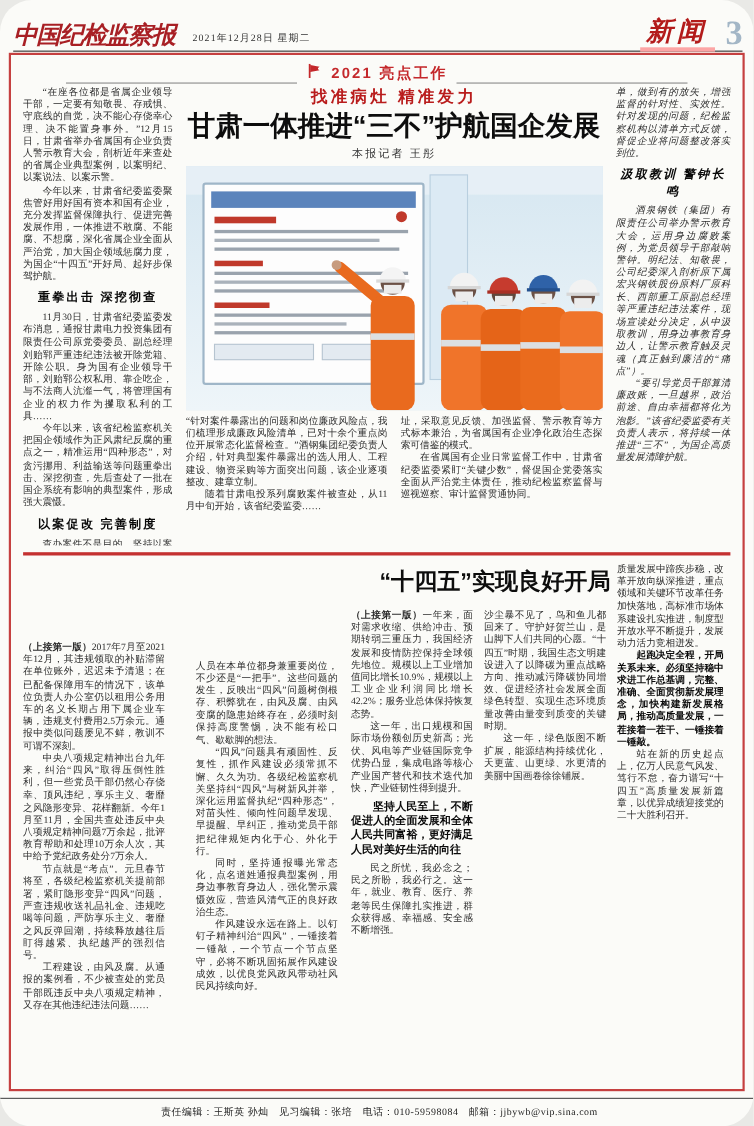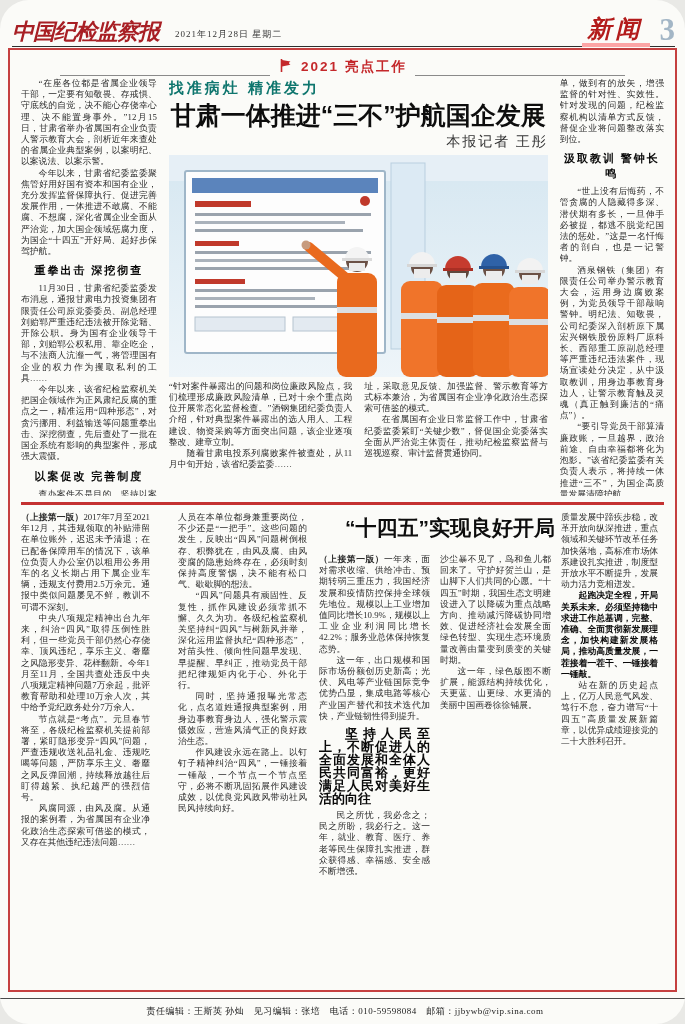--- a/index.html
+++ b/index.html
@@ -26,56 +26,56 @@
   .bline{flex:1;height:1px;background:#8a8a8a;max-width:210px;}
   .banner-text{color:#c4282b;font-weight:bold;font-size:13.5px;letter-spacing:2px;margin:0 8px;
                font-family:"Liberation Sans",sans-serif;}
   .flag{margin:0 2px 0 10px;display:inline-block;}
 
   
   .top-article{display:flex;gap:12px;height:418px;overflow:hidden;}
   .tcol{overflow:hidden;}
   .c1{width:138px;height:418px;}
   .center{width:385px;}
-  .c4{width:106px;height:418px;}
-
-  .kicker{font-size:15px;font-weight:bold;letter-spacing:3px;margin:1px 0 3px 0;
-          font-family:"Liberation Sans",sans-serif;color:#0f766e;}
+  .c4{width:106px;height:418px;font-style:italic;}
+
+  .kicker{text-align:center;font-size:15px;font-weight:bold;letter-spacing:3px;margin:1px 0 3px 0;
+          font-family:"Liberation Sans",sans-serif;color:#b91c1c;}
   .headline{text-align:center;font-size:25px;font-weight:900;letter-spacing:0;white-space:nowrap;
             font-family:"Liberation Sans",sans-serif;color:#0d0d0d;line-height:1.15;}
-  .byline{text-align:right;font-size:14px;color:#333;margin:3px 0 4px 0;letter-spacing:2px;}
+  .byline{text-align:center;font-size:10px;color:#333;margin:3px 0 4px 0;letter-spacing:2px;}
 
   .photo{width:385px;height:222px;display:block;background:#dfeaf2;}
   .caption{font-size:7.6px;line-height:11px;color:#3a3a3a;margin-top:3px;text-align:justify;}
   .caption .credit{display:block;text-align:right;}
 
   .center-bottom{display:flex;gap:12px;margin-top:4px;height:96px;overflow:hidden;}
   .center-bottom .mcol{flex:1;overflow:hidden;}
 
   
   p.body{margin:0;font-size:8.8px;line-height:11.2px;text-align:justify;text-indent:2em;}
   p.cont{text-indent:0;}
   .colsub{text-align:center;font-weight:bold;font-size:11px;margin:6px 0 5px 0;color:#090909;
           letter-spacing:2px;}
   b.marker{font-weight:bold;}
 
   
   .mid-rule{height:3px;background:#c43131;margin:6px 0 7px 0;}
 
   
   .bottom-row{display:flex;gap:12px;height:478px;overflow:hidden;}
-  .b-left{display:flex;gap:28px;width:286px;}
+  .b-left{display:flex;gap:28px;width:286px;align-items:center;}
   .b-left .bcol{width:137px;overflow:hidden;}
   .b-right{position:relative;flex:1;display:flex;gap:10px;}
   .art3-headline{position:absolute;top:2px;left:12px;width:238px;text-align:center;font-size:21px;
                  font-weight:900;font-family:"Liberation Sans",sans-serif;color:#0d0d0d;white-space:nowrap;}
   .b-right .acol{overflow:hidden;}
   .ca,.cb{width:111px;padding-top:42px;}
   .cc{width:97px;}
-  .highlight{font-weight:bold;font-size:13px;line-height:13px;margin:5px 0;text-align:justify;
+  .highlight{font-weight:bold;font-size:10px;line-height:13px;margin:5px 0;text-align:justify;
              font-family:"Liberation Sans",sans-serif;color:#0a0a0a;text-indent:2em;}
   p.boldpara{font-weight:bold;color:#0a0a0a;}
 
   
   .footer-rule{position:absolute;left:0;right:0;bottom:25px;height:1px;background:#4a4a4a;}
   .footer{position:absolute;left:5px;right:0;bottom:6px;text-align:center;font-size:9px;color:#222;
           letter-spacing:0.5px;}
 </style>
 </head>
 <body>
@@ -200,36 +200,35 @@
           <div class="mcol">
             <p class="body cont">址，采取意见反馈、加强监督、警示教育等方式标本兼治，为省属国有企业净化政治生态探索可借鉴的模式。</p>
             <p class="body">在省属国有企业日常监督工作中，甘肃省纪委监委紧盯“关键少数”，督促国企党委落实全面从严治党主体责任，推动纪检监察监督与巡视巡察、审计监督贯通协同。</p>
           </div>
         </div>
       </div>
 
       <div class="tcol c4">
         <p class="body cont">单，做到有的放矢，增强监督的针对性、实效性。针对发现的问题，纪检监察机构以清单方式反馈，督促企业将问题整改落实到位。</p>
         <div class="colsub">汲取教训  警钟长鸣</div>
-        <p class="body">“世上没有后悔药，不管贪腐的人隐藏得多深、潜伏期有多长，一旦伸手必被捉，都逃不脱党纪国法的惩处。”这是一名忏悔者的剖白，也是一记警钟。</p>
         <p class="body">酒泉钢铁（集团）有限责任公司举办警示教育大会，运用身边腐败案例，为党员领导干部敲响警钟。明纪法、知敬畏，公司纪委深入剖析原下属宏兴钢铁股份原料厂原科长、西部重工原副总经理等严重违纪违法案件，现场宣读处分决定，从中汲取教训，用身边事教育身边人，让警示教育触及灵魂（真正触到廉洁的“痛点”）。</p>
         <p class="body">“要引导党员干部算清廉政账，一旦越界，政治前途、自由幸福都将化为泡影。”该省纪委监委有关负责人表示，将持续一体推进“三不”，为国企高质量发展清障护航。</p>
       </div>
     </div>
 
     <div class="mid-rule"></div>
 
     <div class="bottom-row">
 
       <div class="b-left">
         <div class="bcol">
           <p class="body cont"><b class="marker">（上接第一版）</b><span>2017年7月至2021年12月，其违规领取的补贴滞留在单位账外，迟迟未予清退；在已配备保障用车的情况下，该单位负责人办公室仍以租用公务用车的名义长期占用下属企业车辆，违规支付费用2.5万余元。通报中类似问题屡见不鲜，教训不可谓不深刻。</span></p>
           <p class="body">中央八项规定精神出台九年来，纠治“四风”取得压倒性胜利，但一些党员干部仍然心存侥幸、顶风违纪，享乐主义、奢靡之风隐形变异、花样翻新。今年1月至11月，全国共查处违反中央八项规定精神问题7万余起，批评教育帮助和处理10万余人次，其中给予党纪政务处分7万余人。</p>
           <p class="body">节点就是“考点”。元旦春节将至，各级纪检监察机关提前部署，紧盯隐形变异“四风”问题，严查违规收送礼品礼金、违规吃喝等问题，严防享乐主义、奢靡之风反弹回潮，持续释放越往后盯得越紧、执纪越严的强烈信号。</p>
-          <p class="body">风腐同源，由风及腐。从通报的案例看，为省属国有企业净化政治生态探索可借鉴的模式，又存在其他违纪违法问题……</p>
+          <p class="body">工程建设，由风及腐。从通报的案例看，不少被查处的党员干部既违反中央八项规定精神，又存在其他违纪违法问题……</p>
         </div>
         <div class="bcol">
           <p class="body cont">人员在本单位都身兼重要岗位，不少还是“一把手”。这些问题的发生，反映出“四风”问题树倒根存、积弊犹在，由风及腐、由风变腐的隐患始终存在，必须时刻保持高度警惕，决不能有松口气、歇歇脚的想法。</p>
           <p class="body">“四风”问题具有顽固性、反复性，抓作风建设必须常抓不懈、久久为功。各级纪检监察机关坚持纠“四风”与树新风并举，深化运用监督执纪“四种形态”，对苗头性、倾向性问题早发现、早提醒、早纠正，推动党员干部把纪律规矩内化于心、外化于行。</p>
           <p class="body">同时，坚持通报曝光常态化，点名道姓通报典型案例，用身边事教育身边人，强化警示震慑效应，营造风清气正的良好政治生态。</p>
           <p class="body">作风建设永远在路上。以钉钉子精神纠治“四风”，一锤接着一锤敲，一个节点一个节点坚守，必将不断巩固拓展作风建设成效，以优良党风政风带动社风民风持续向好。</p>
         </div>
       </div>
 
       <div class="b-right">

